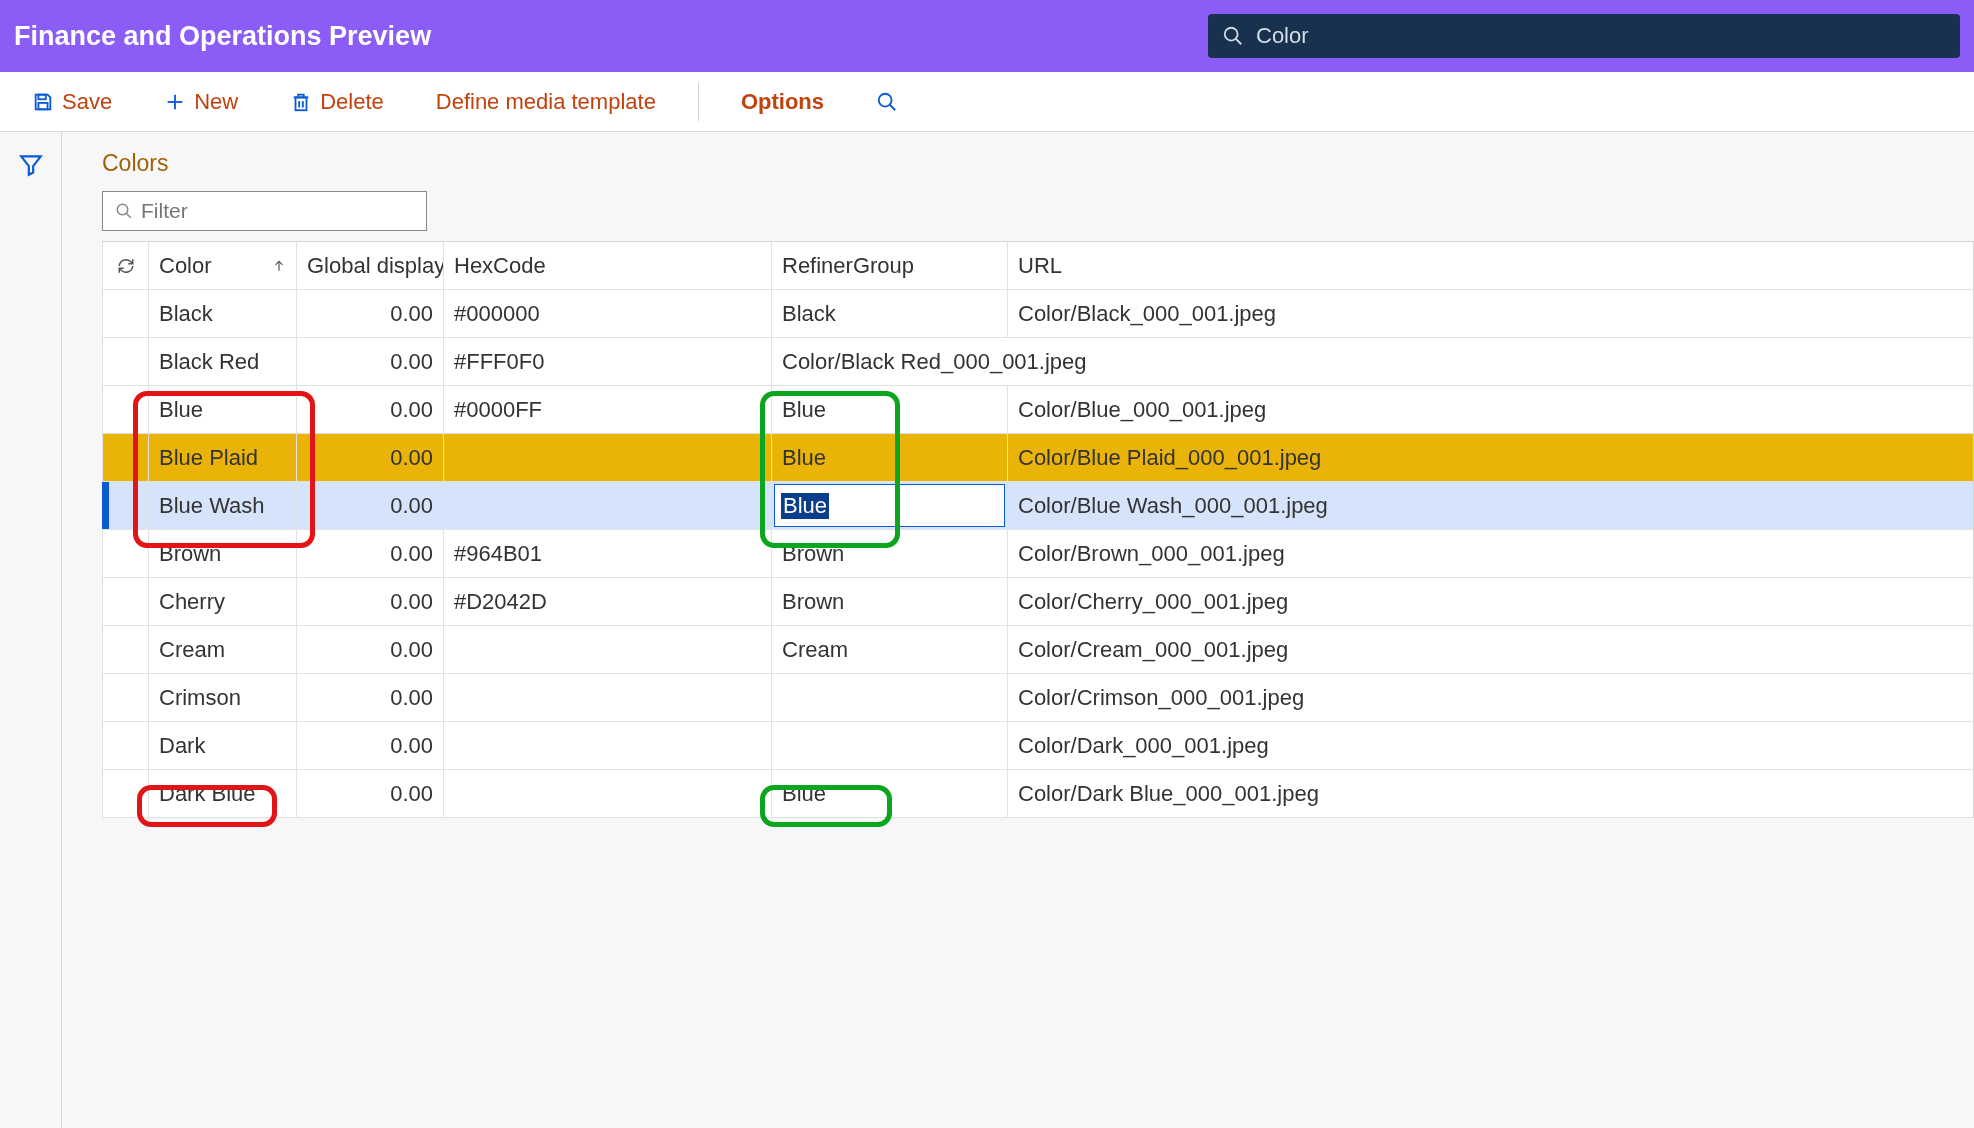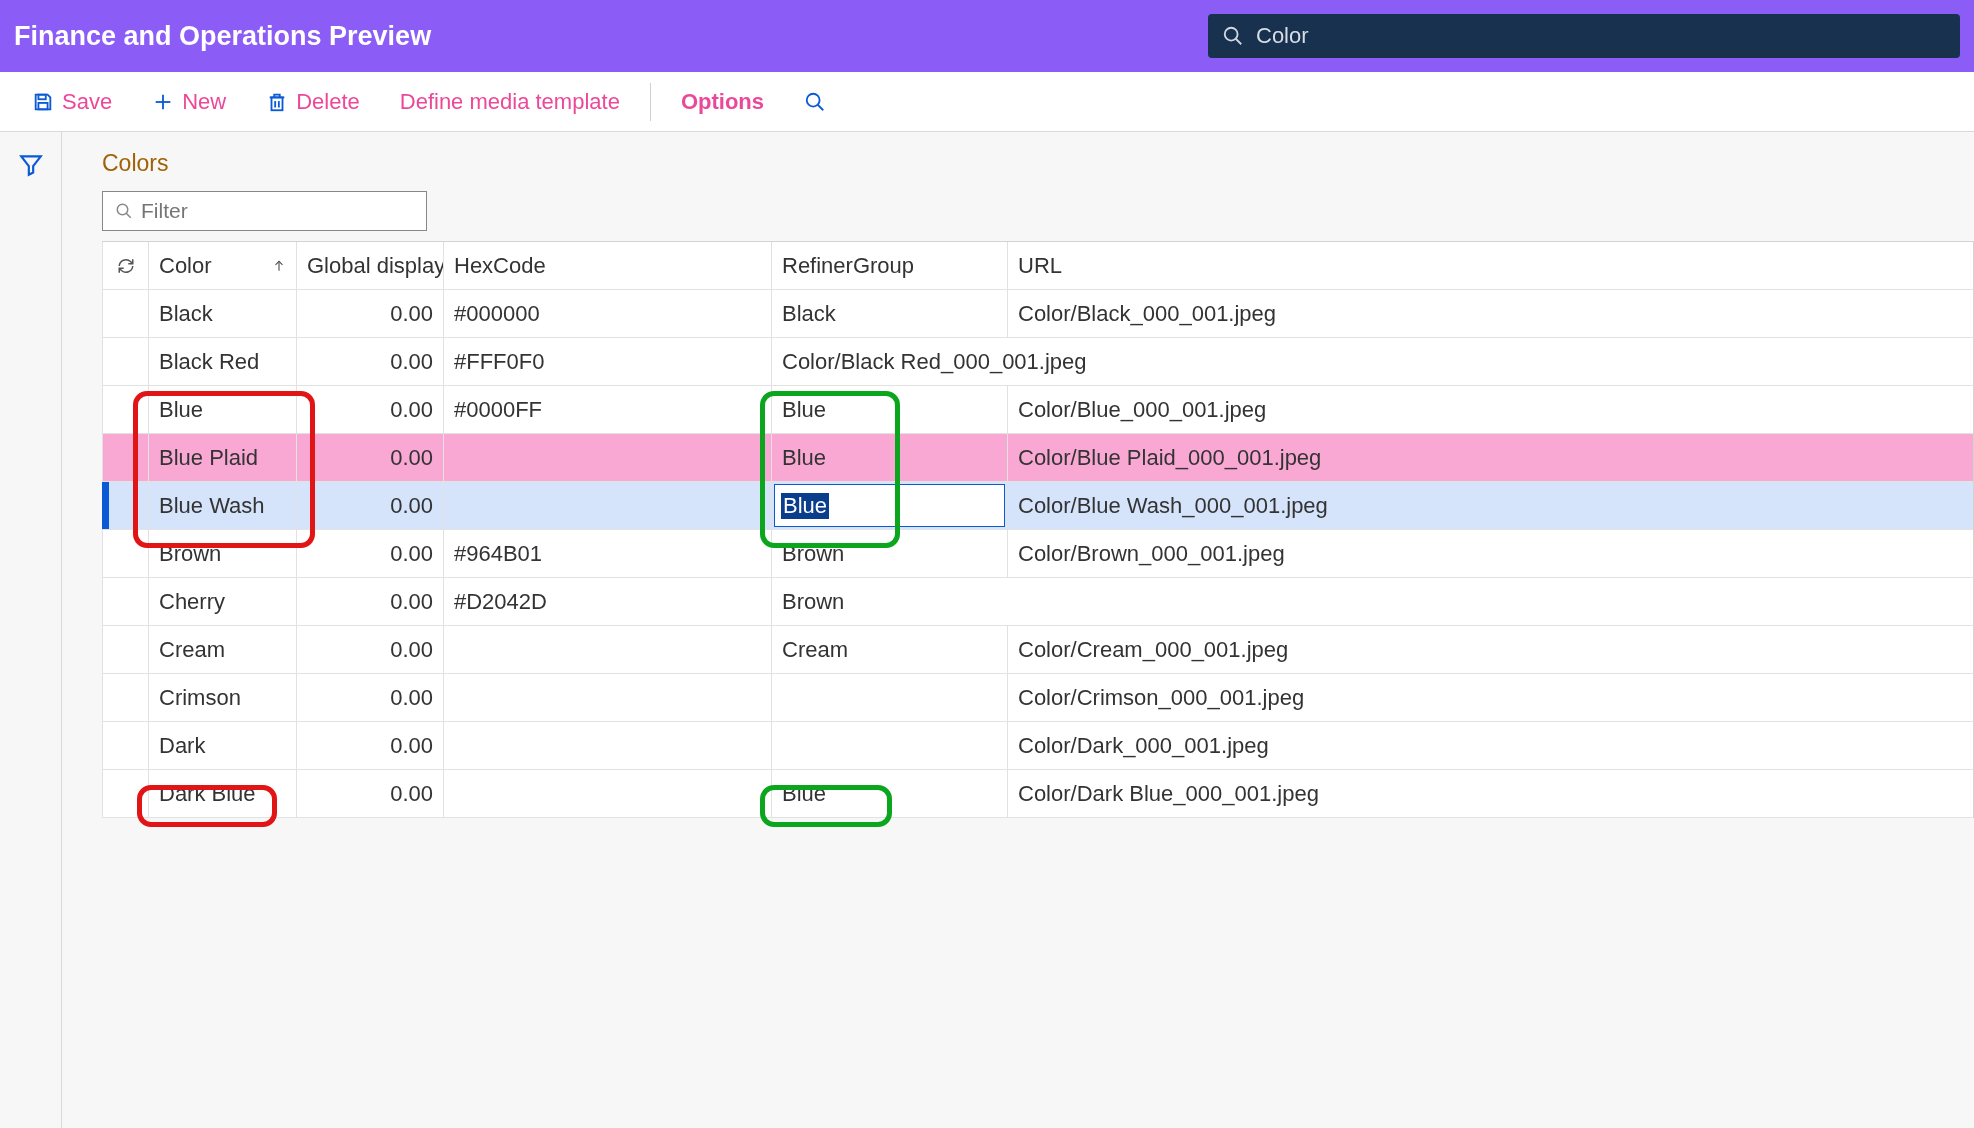--- a/index.html
+++ b/index.html
@@ -49,23 +49,23 @@
   }
 
   
   .cmdbar {
     height: 60px;
     background: #fff;
     border-bottom: 1px solid #d9d9d9;
     display: flex;
     align-items: center;
     padding: 0 14px;
-    gap: 4px;
+    gap: 16px;
     font-size: 22px;
-    color: #ec4899;
+    color: #c2410c;
   }
   .cmd {
     display: flex;
     align-items: center;
     gap: 8px;
     padding: 8px 18px;
     cursor: pointer;
     border-radius: 2px;
   }
   .cmd svg { width: 22px; height: 22px; }
@@ -133,21 +133,21 @@
   }
   .row {
     display: flex;
     align-items: stretch;
     height: 48px;
     border-bottom: 1px solid #e2e2e2;
     position: relative;
   }
   .row:not(.header) { background: #fff; }
   .row.header { background: #fff; font-weight: 400; color: #333; }
-  .row.alt { background: #f9a8d4; }
+  .row.alt { background: #eab308; }
   .row.selected { background: #d5e3fb; }
   .row.selected::before {
     content:"";
     position:absolute;
     left:0; top:0; bottom:0;
     width:7px;
     background:#0a5ad6;
   }
   .cell {
     border-left: 1px solid #e2e2e2;
@@ -358,20 +358,21 @@
             <div class="cell c-hex">#964B01</div>
             <div class="cell c-ref">Brown</div>
             <div class="cell c-url">Color/Brown_000_001.jpeg</div>
           </div>
           <div class="row">
             <div class="cell c-sel"></div>
             <div class="cell c-color">Cherry</div>
             <div class="cell c-disp num">0.00</div>
             <div class="cell c-hex">#D2042D</div>
             <div class="cell c-ref">Brown</div>
+            <div class="cell c-url">Color/Cherry_000_001.jpeg</div>
           </div>
           <div class="row">
             <div class="cell c-sel"></div>
             <div class="cell c-color">Cream</div>
             <div class="cell c-disp num">0.00</div>
             <div class="cell c-hex"></div>
             <div class="cell c-ref">Cream</div>
             <div class="cell c-url">Color/Cream_000_001.jpeg</div>
           </div>
           <div class="row">

